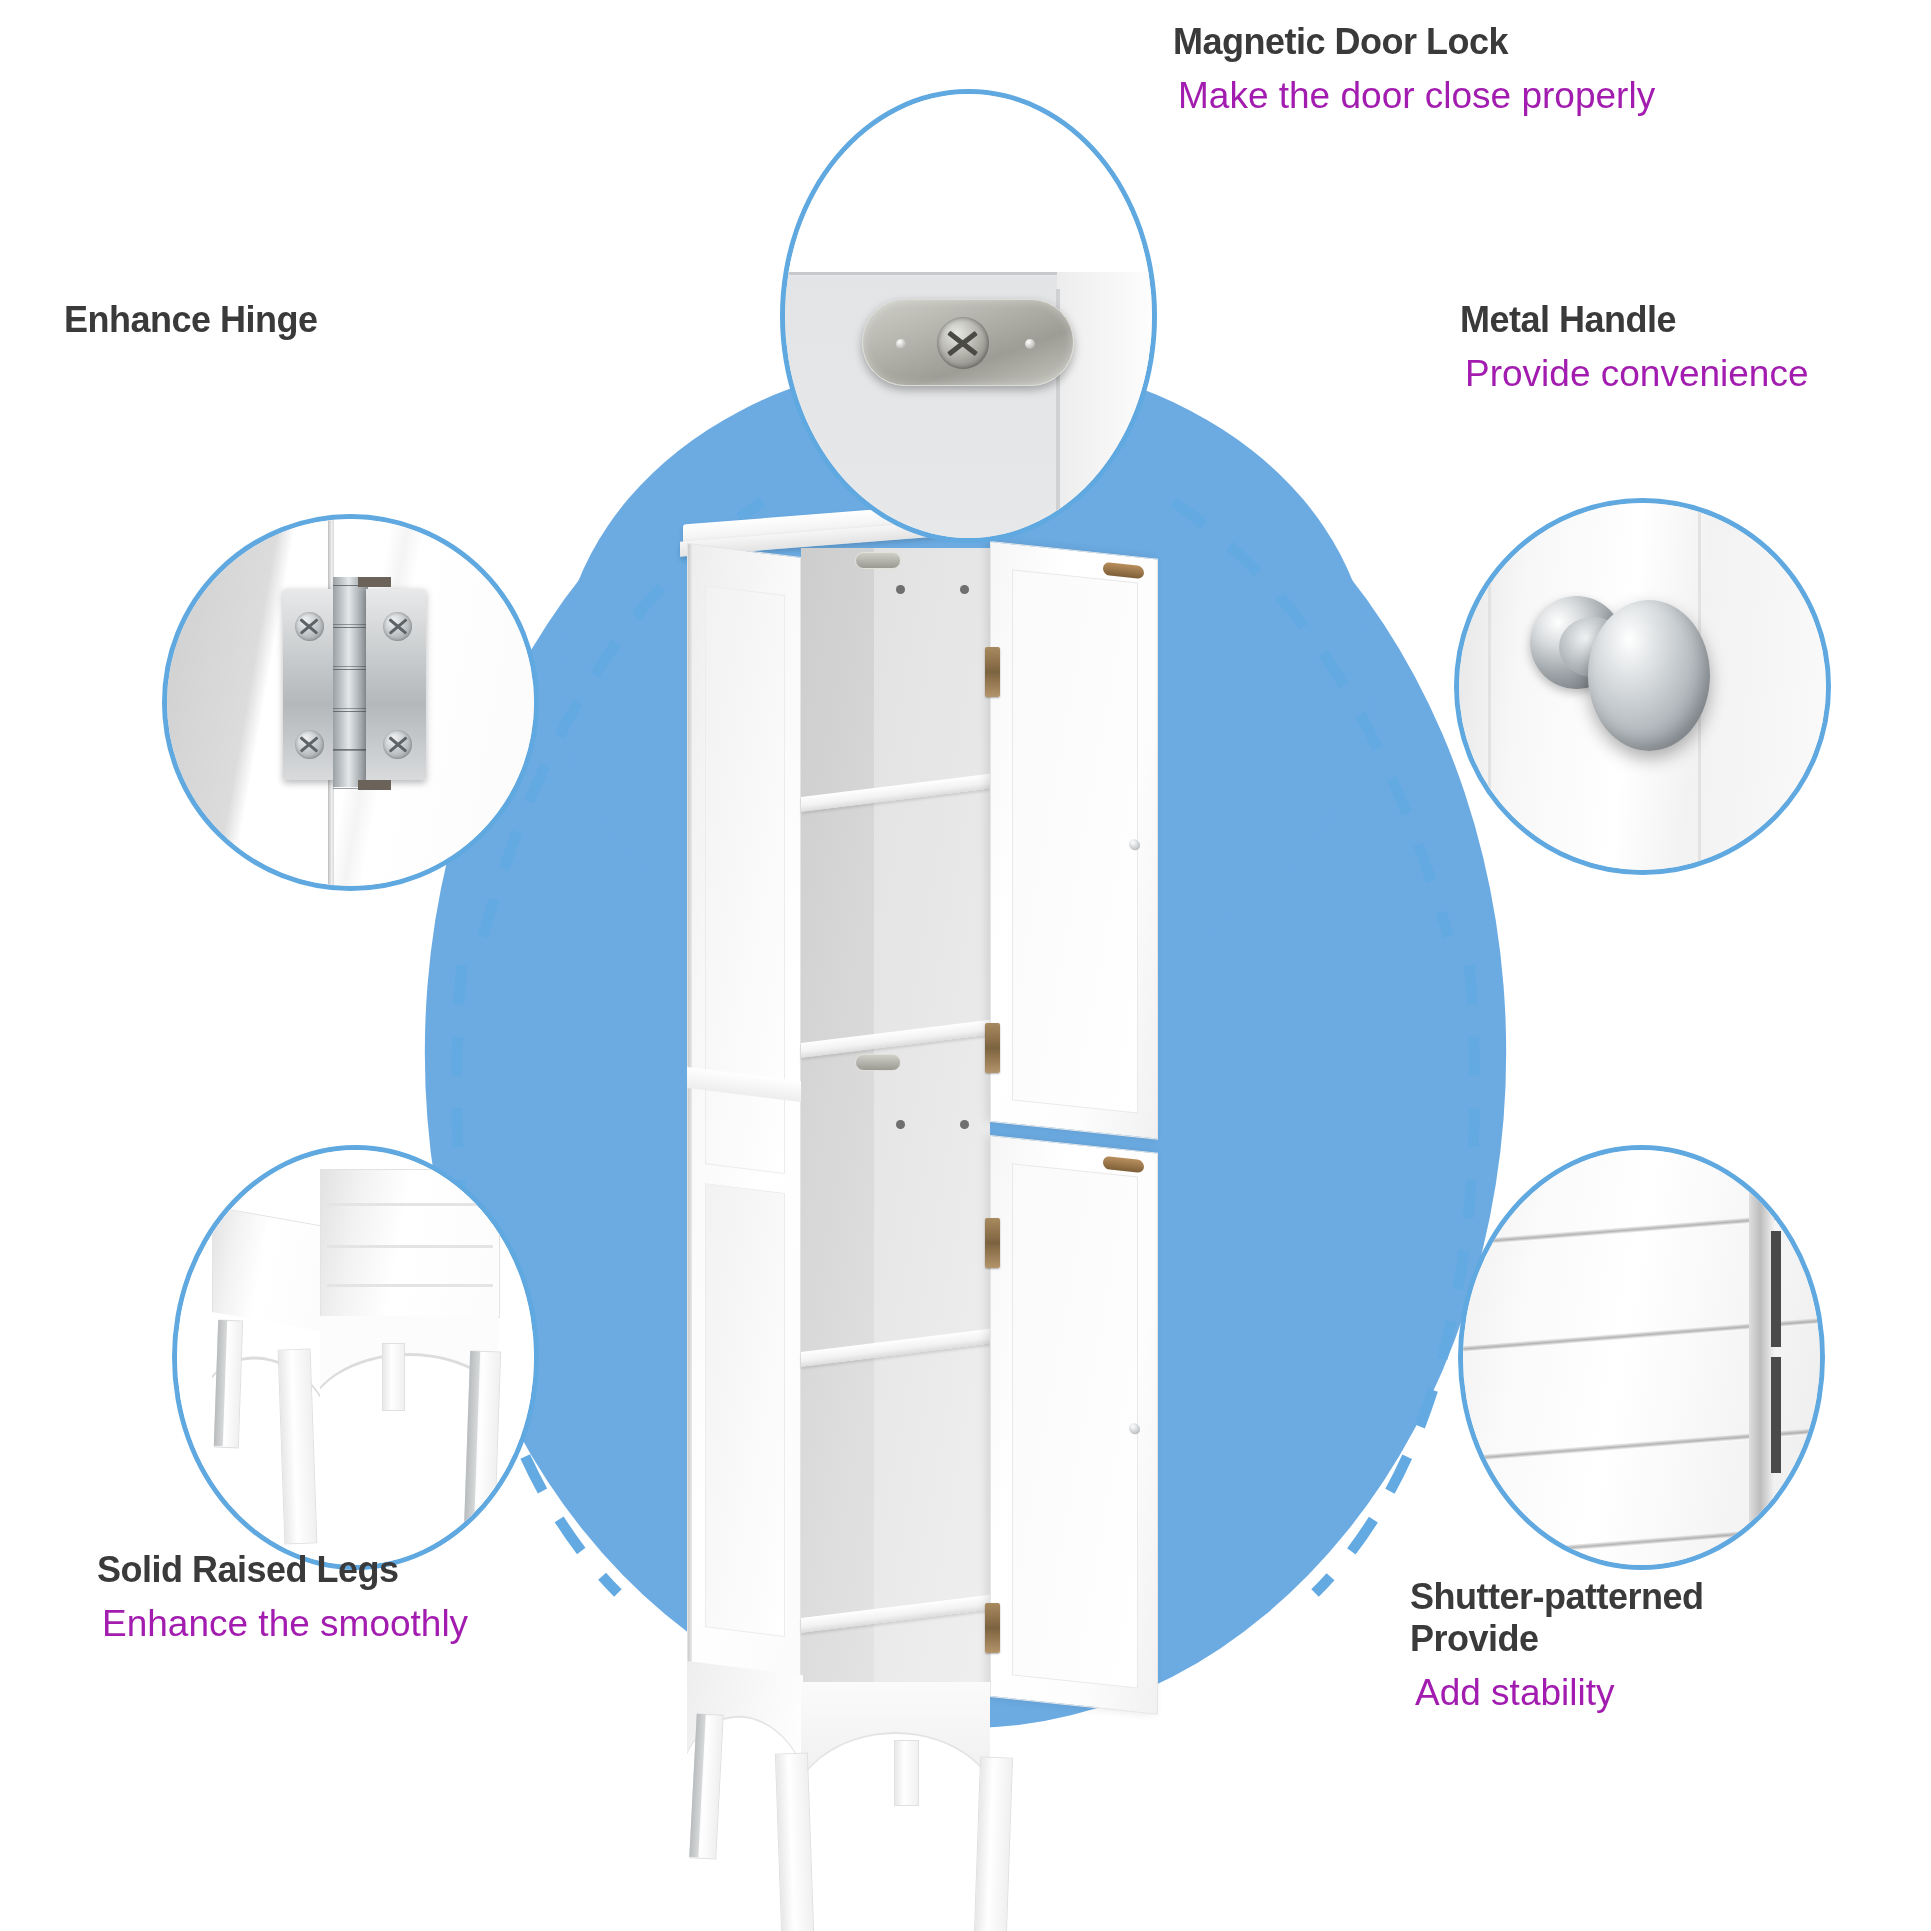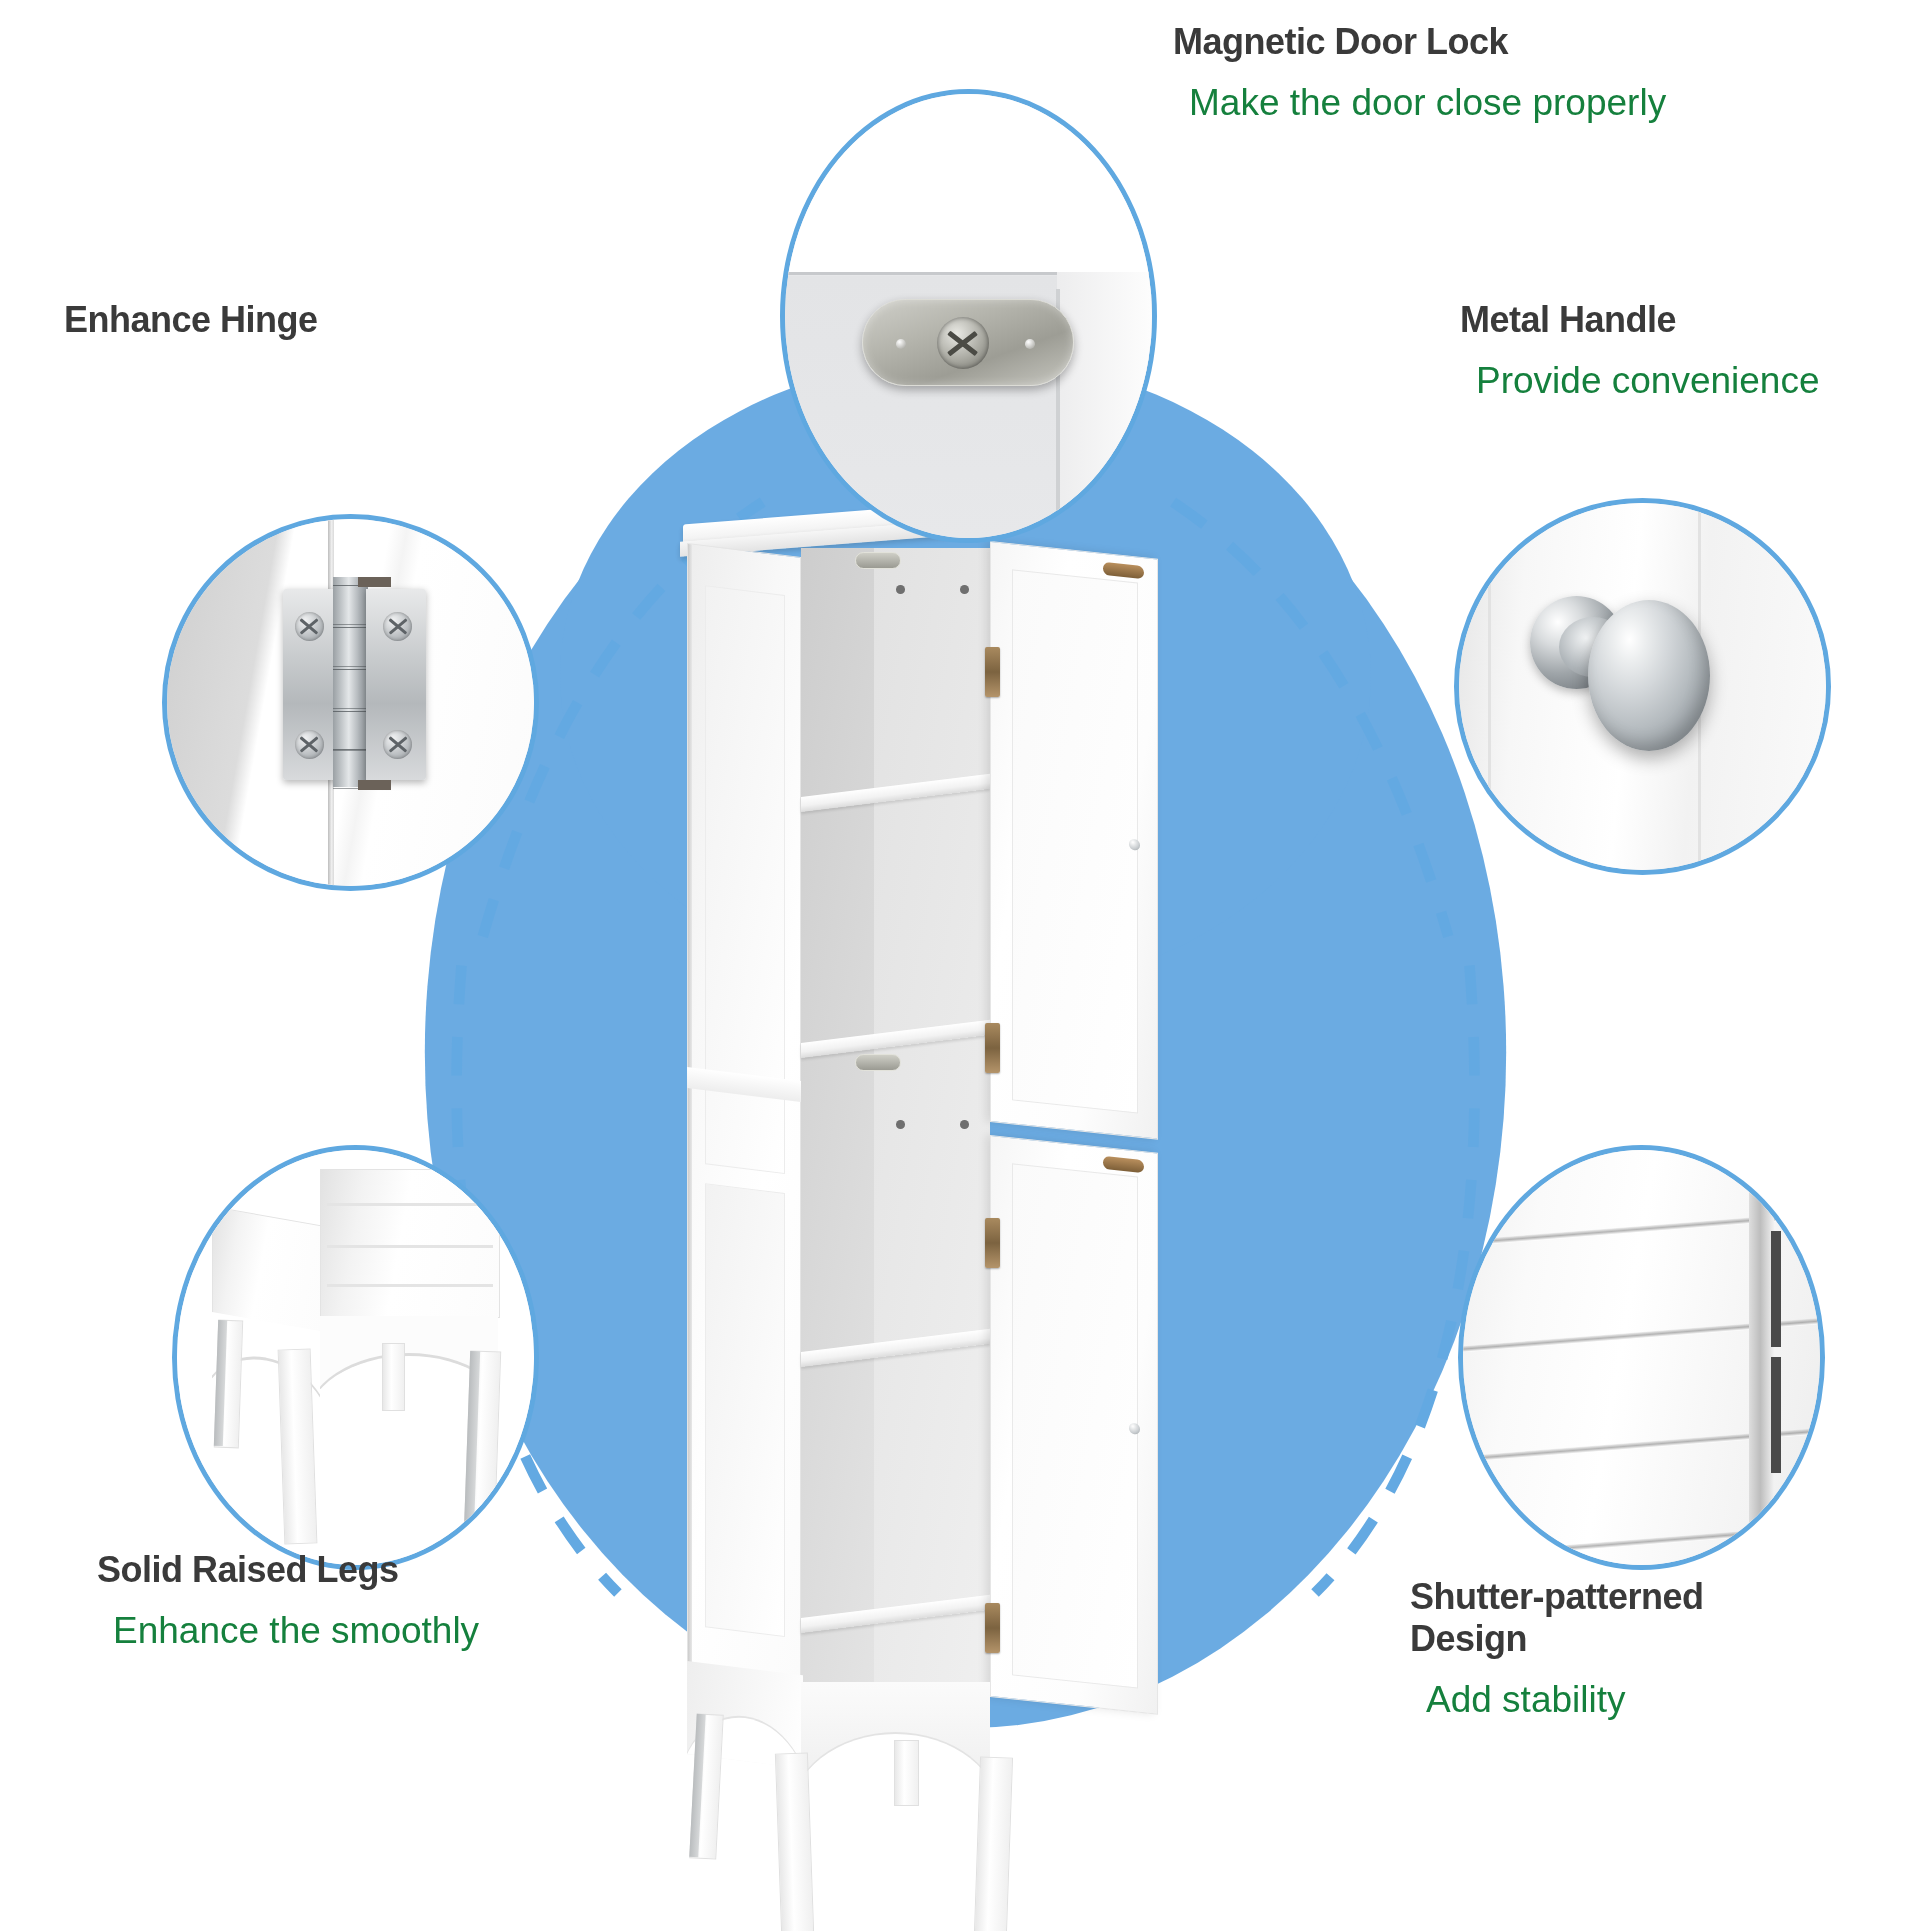--- a/index.html
+++ b/index.html
@@ -22,22 +22,22 @@
     color:#3a3a3a;
     letter-spacing:-0.5px;
     margin:0 0 9.7px 0;
     white-space:pre-line;
   }
   .c-sub{
     font-family:"Liberation Sans", sans-serif;
     font-weight:300;
     font-size:37px;
     line-height:1.3;
-    color:#15803d;
-    margin:16px;
+    color:#a21caf;
+    margin:5px;
     white-space:pre-line;
   }
   .t-left{text-align:left;}
   .t-right{text-align:left;}
 
   
   .photo-oval{
     position:absolute;
     border-radius:50%;
     overflow:hidden;
@@ -294,18 +294,18 @@
       <div class="shut-line" style="top:199px;transform:rotate(-4.5deg);"></div>
       <div class="shut-line" style="top:309px;transform:rotate(-4.5deg);"></div>
       <div class="shut-line" style="top:406px;transform:rotate(-4.5deg);"></div>
       <div class="shut-edge" style="right:46px;"></div>
       <div class="shut-dark" style="right:39px;top:81px;height:116px;"></div>
       <div class="shut-dark" style="right:39px;top:207px;height:116px;"></div>
     </div>
   </div>
   <div class="callout-text t-right" style="left:1410px;top:1576px;width:521px;">
     <div class="c-title">Shutter-patterned
-Design</div>
+Provide</div>
     <div class="c-sub">Add stability</div>
   </div>
 
 </div>
 
 
 </body></html>

